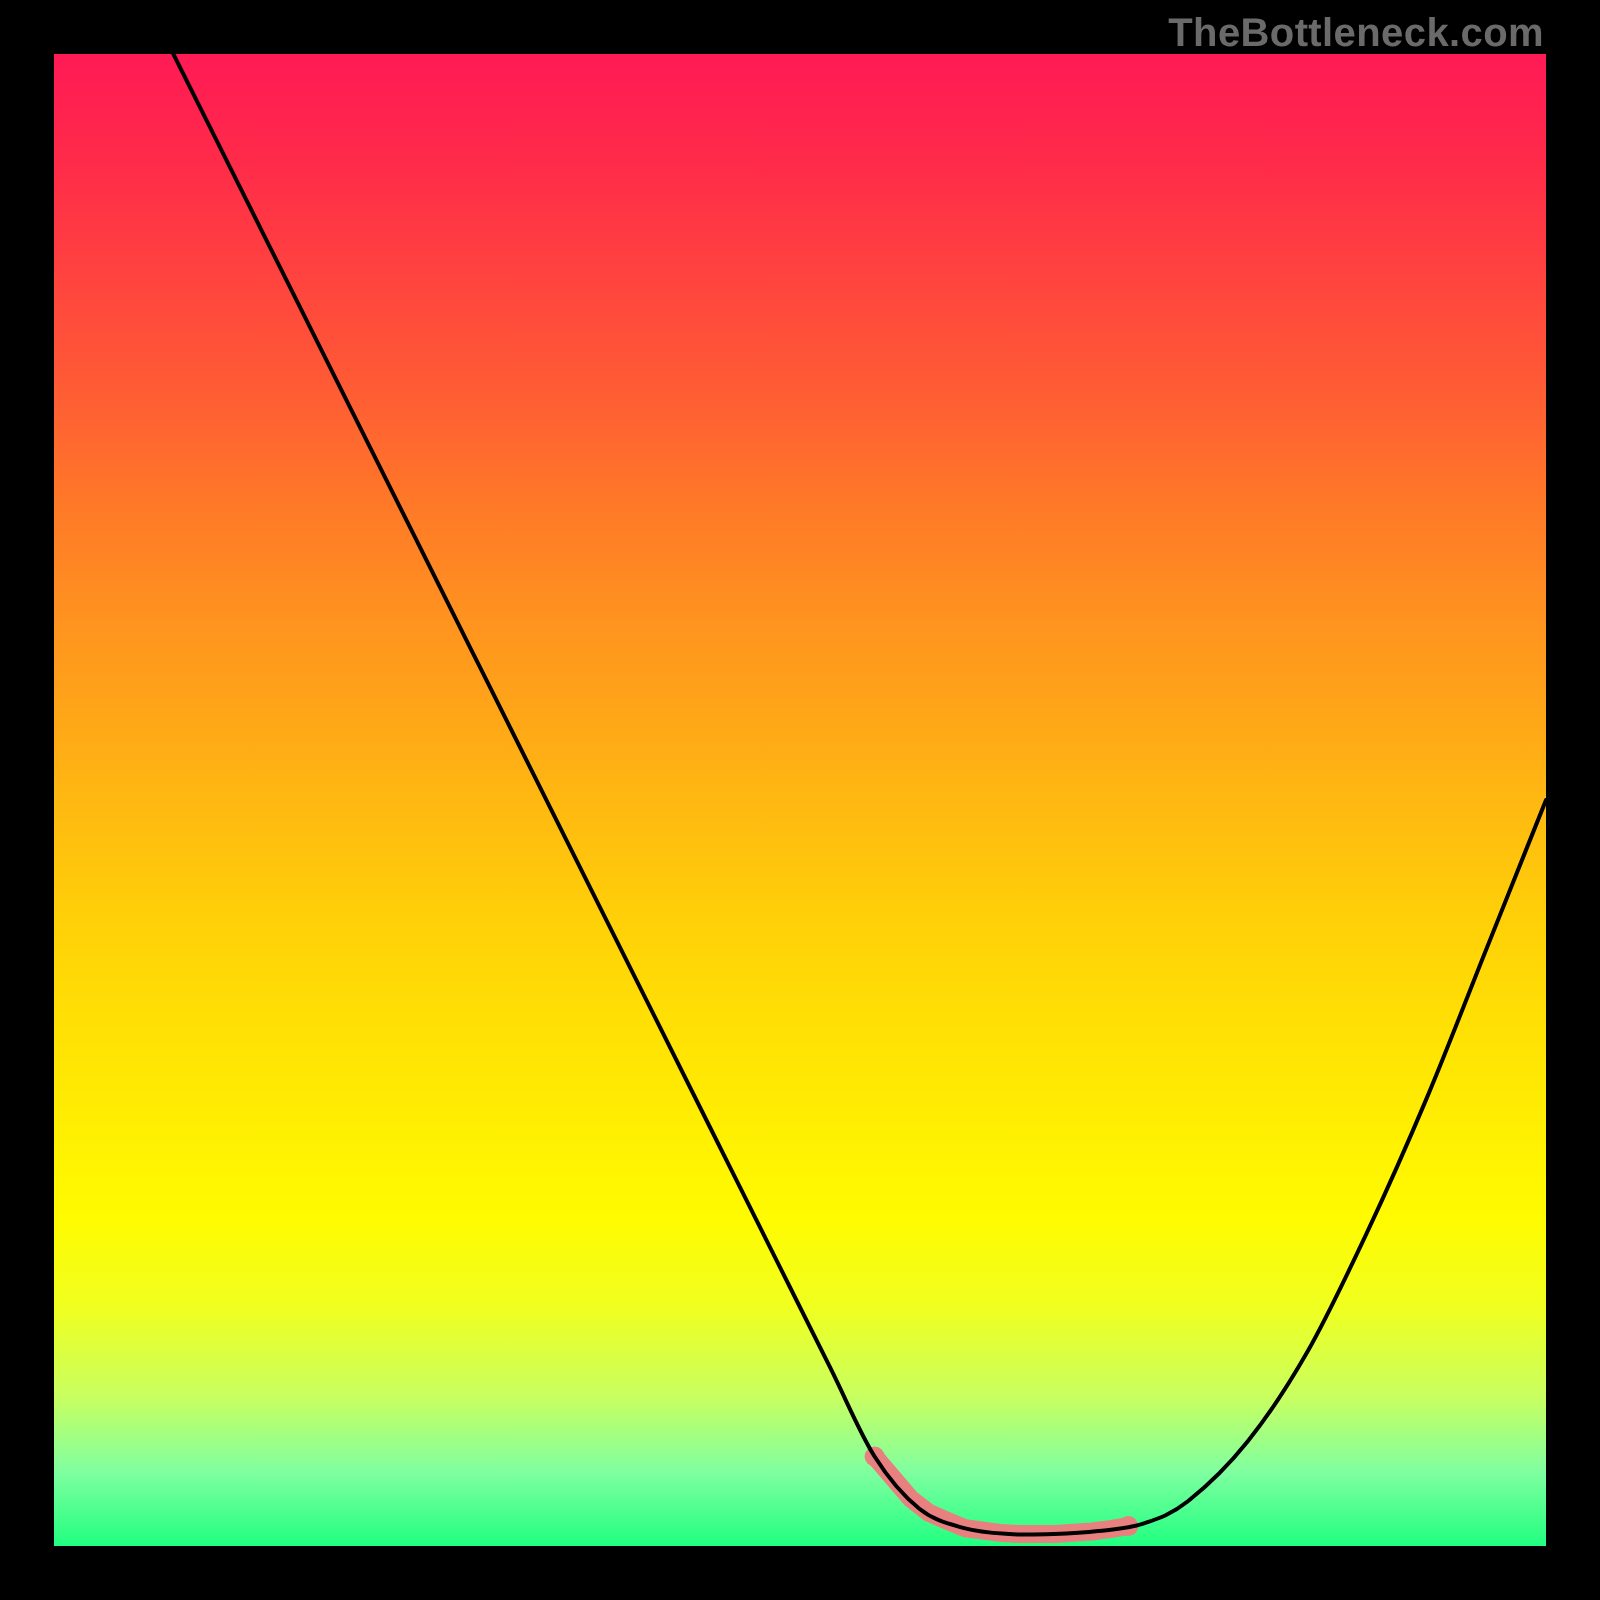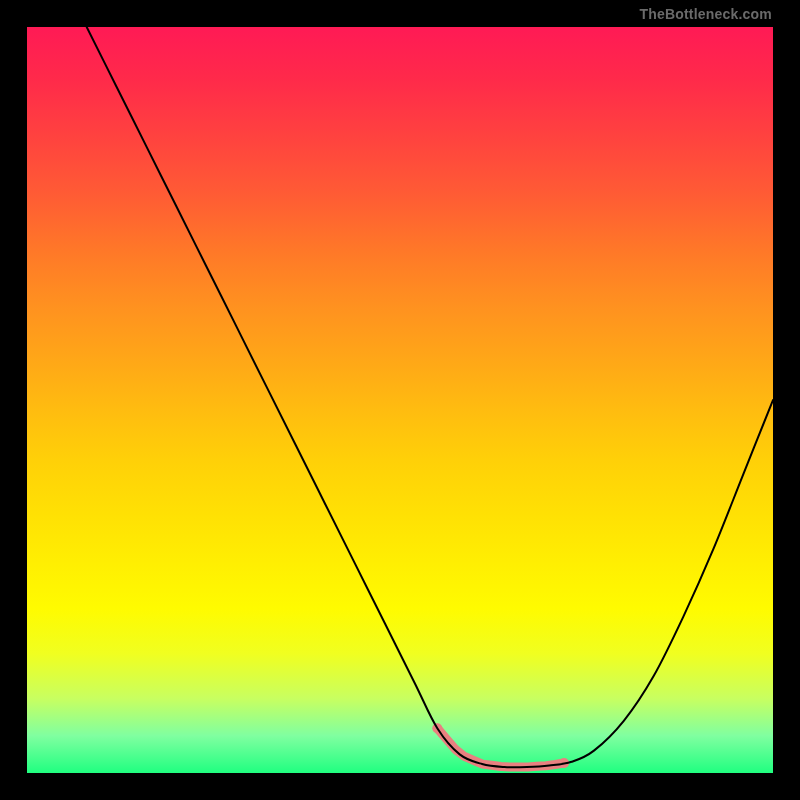--- a/index.html
+++ b/index.html
@@ -33,21 +33,21 @@
       #c8ff60 90%,
       #80ffa0 95%,
       #20ff80 100%
     );
   }
   .attribution {
     position: absolute;
     top: 6px;
     right: 28px;
     font-family: Arial, Helvetica, sans-serif;
-    font-size: 14px;
+    font-size: 20px;
     font-weight: bold;
     color: #6a6a6a;
     letter-spacing: 0.2px;
   }
   svg.curve {
     position: absolute;
     left: 0;
     top: 0;
     width: 746px;
     height: 746px;

